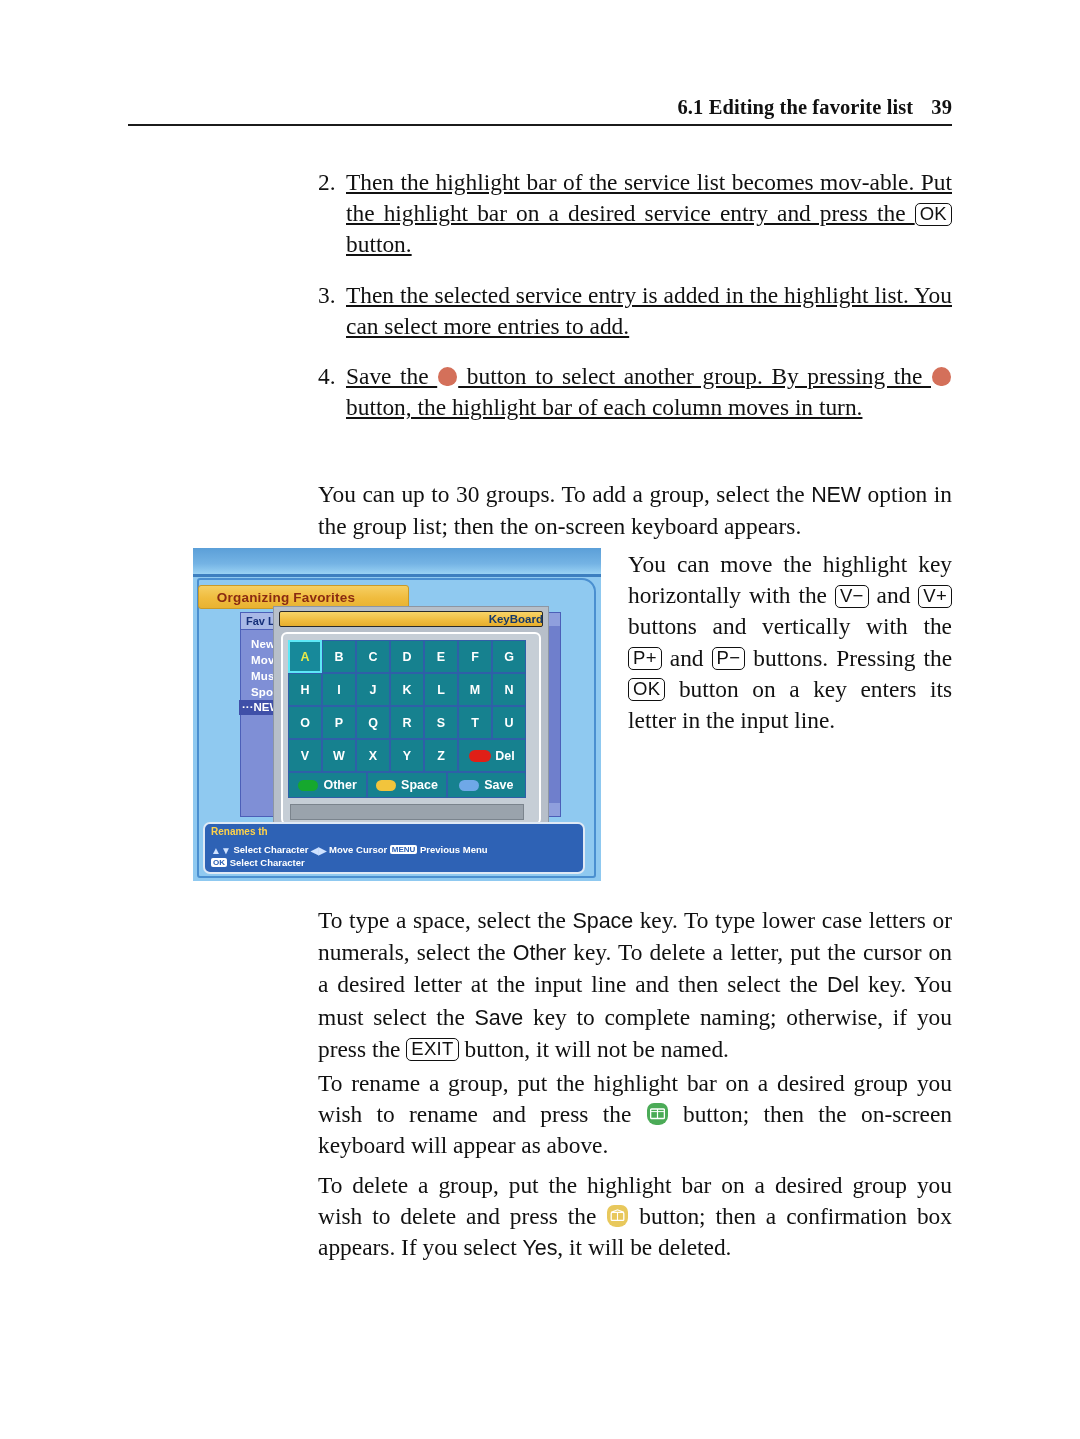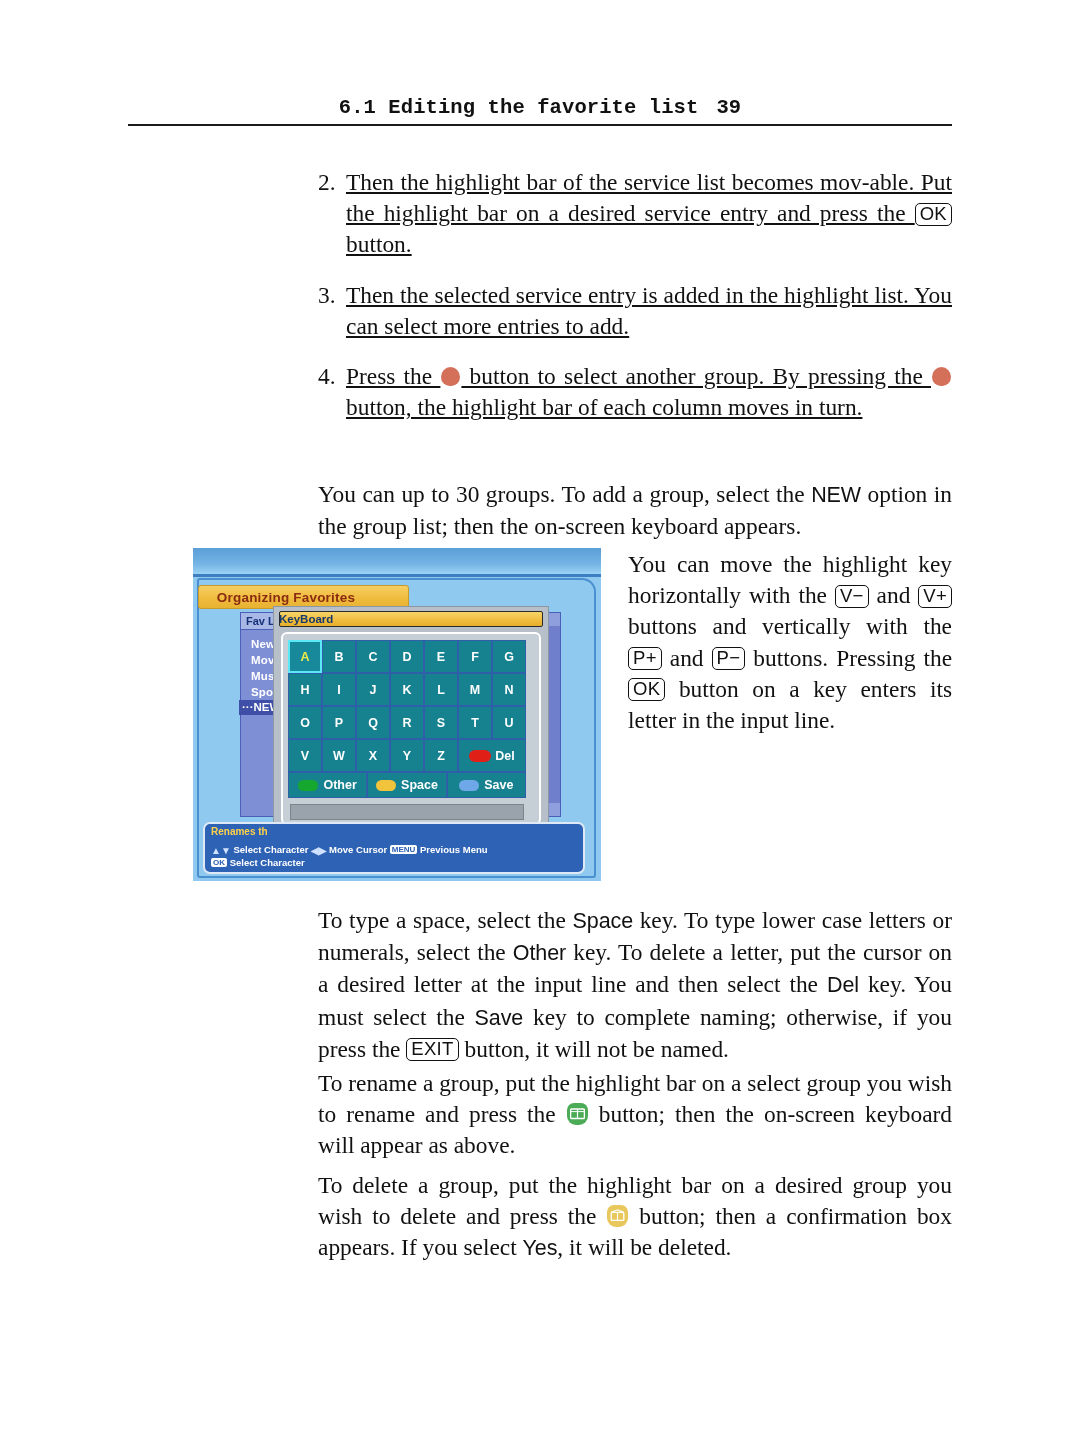--- a/index.html
+++ b/index.html
@@ -15,22 +15,22 @@
     color: #111111;
     overflow: hidden;
   }
 
   
   #page-header {
     position: absolute;
     left: 128px;
     top: 96px;
     width: 824px;
-    text-align: center;
-    font-family: Liberation Mono, monospace;
+    text-align: right;
+    font-family: Liberation Serif, serif;
     font-weight: bold;
     font-size: 20.5px;
     letter-spacing: 0.1px;
   }
   #page-header .hdr-title { margin-right: 18px; }
   #header-rule {
     position: absolute;
     left: 128px;
     top: 124px;
     width: 824px;
@@ -206,21 +206,21 @@
   }
   #osd-kbd-titlebar {
     position: absolute; left: 86px; top: 63px; width: 264px; height: 16px;
     background: linear-gradient(180deg,#f7d468 0%,#f0bc3e 60%,#e6ae2c 100%);
     border: 1px solid #2a2a2a;
     border-radius: 2px;
     box-sizing: border-box;
   }
   #osd-kbd-title-text {
     position: absolute; left: 86px; top: 63px; width: 264px; height: 16px;
-    line-height: 16px; text-align: left;
+    line-height: 16px; text-align: right;
     font-family: "Liberation Sans", sans-serif;
     font-weight: bold; font-size: 11.5px; color: #163a6b;
   }
   #osd-kbd-inner {
     position: absolute; left: 88px; top: 84px; width: 260px; height: 193px;
     background: #c6ced6;
     border: 2px solid #ffffff;
     border-radius: 6px;
     box-sizing: border-box;
   }
@@ -318,21 +318,21 @@
   <span class="body"><span>Then the highlight bar of the service list becomes mov-able. Put the highlight bar on a desired service entry and press the </span><span class="keycap">OK</span><span> button.</span></span>
 </div>
 
 <div class="li" style="top:280px;">
   <span class="num">3.</span>
   <span class="body">Then the selected service entry is added in the highlight list. You can select more entries to add.</span>
 </div>
 
 <div class="li" style="top:361px;">
   <span class="num">4.</span>
-  <span class="body"><span>Press the </span><span class="btn-dot"></span><span> button to select another group. By pressing the </span><span class="btn-dot"></span><span> button, the highlight bar of each column moves in turn.</span></span>
+  <span class="body"><span>Save the </span><span class="btn-dot"></span><span> button to select another group. By pressing the </span><span class="btn-dot"></span><span> button, the highlight bar of each column moves in turn.</span></span>
 </div>
 
 <div class="para col-wide" style="top:479px;">
   <span>You can up to 30 groups. To add a group, select the </span><span class="sans">NEW</span><span> option in the group list; then the on-screen keyboard appears.</span>
 </div>
 
 <div class="para" style="left:628px; top:549px; width:324px;">
   <span>You can move the highlight key horizontally with the </span><span class="keycap">V−</span><span> and </span><span class="keycap">V+</span><span> buttons and vertically with the </span><span class="keycap">P+</span><span> and </span><span class="keycap">P−</span><span> buttons. Pressing the </span><span class="keycap">OK</span><span> button on a key enters its letter in the input line.</span>
 </div>
 
@@ -429,21 +429,21 @@
     <span class="help-chip">OK</span>
     <span>Select Character</span>
   </div>
 </div>
 
 <div class="para col-wide" style="top:905px;">
   <span>To type a space, select the </span><span class="sans">Space</span><span> key. To type lower case letters or numerals, select the </span><span class="sans">Other</span><span> key. To delete a letter, put the cursor on a desired letter at the input line and then select the </span><span class="sans">Del</span><span> key. You must select the </span><span class="sans">Save</span><span> key to complete naming; otherwise, if you press the </span><span class="keycap">EXIT</span><span> button, it will not be named.</span>
 </div>
 
 <div class="para col-wide" style="top:1068px;">
-  <span>To rename a group, put the highlight bar on a select group you wish to rename and press the </span><span class="btn-shield green"><svg width="15" height="14" viewBox="0 0 15 14">
+  <span>To rename a group, put the highlight bar on a desired group you wish to rename and press the </span><span class="btn-shield green"><svg width="15" height="14" viewBox="0 0 15 14">
         <rect x="0.6" y="2" width="13.8" height="9.5" rx="1" fill="none" stroke="#ffffff" stroke-width="1.4"></rect>
         <line x1="7.5" y1="2" x2="7.5" y2="11.5" stroke="#ffffff" stroke-width="1.2"></line>
         <line x1="0.6" y1="4.6" x2="14.4" y2="4.6" stroke="#ffffff" stroke-width="1"></line>
       </svg></span><span> button; then the on-screen keyboard will appear as above.</span>
 </div>
 
 <div class="para col-wide" style="top:1170px;">
   <span>To delete a group, put the highlight bar on a desired group you wish to delete and press the </span><span class="btn-shield gold"><svg width="15" height="14" viewBox="0 0 15 14">
         <rect x="1.2" y="3.4" width="12.6" height="8" rx="1" fill="none" stroke="#ffffff" stroke-width="1.3"></rect>
         <path d="M1.2 3.4 L7.5 0.8 L13.8 3.4" fill="none" stroke="#ffffff" stroke-width="1.2"></path>

